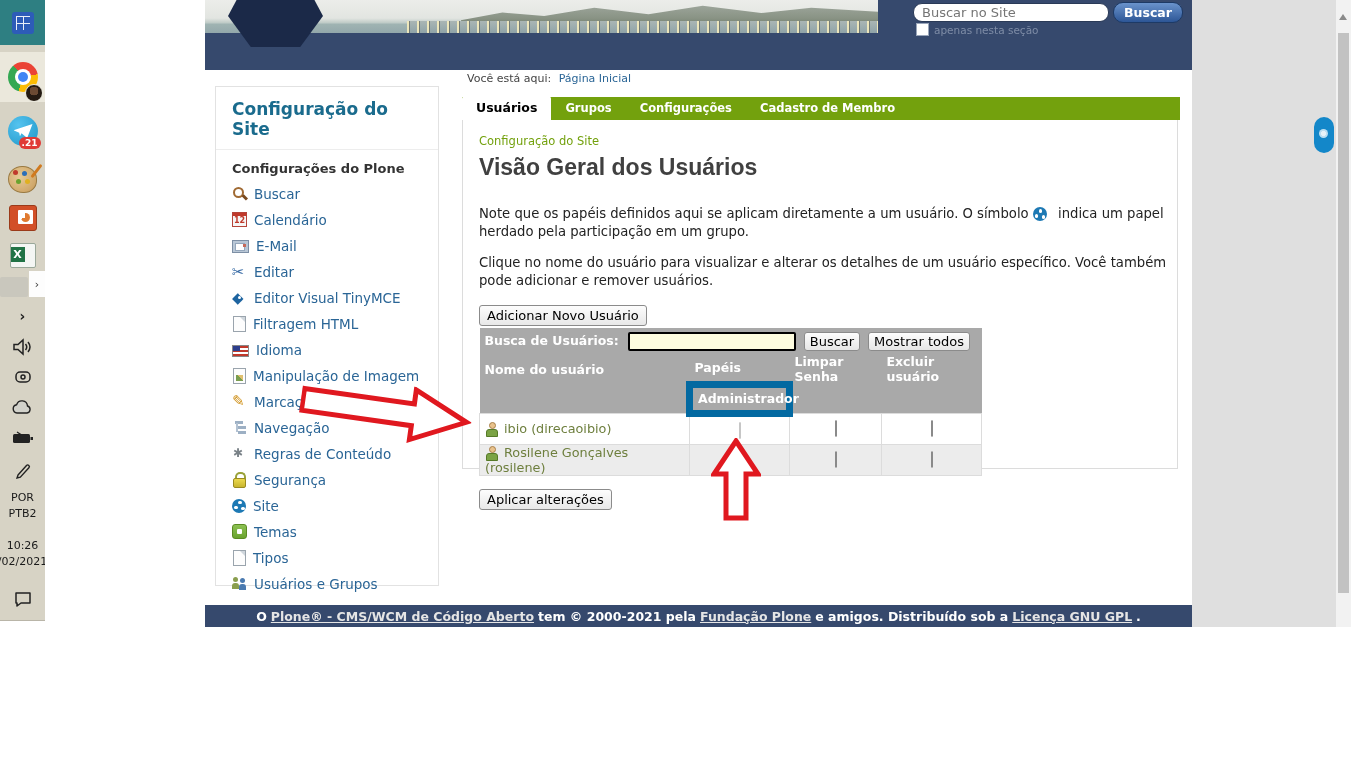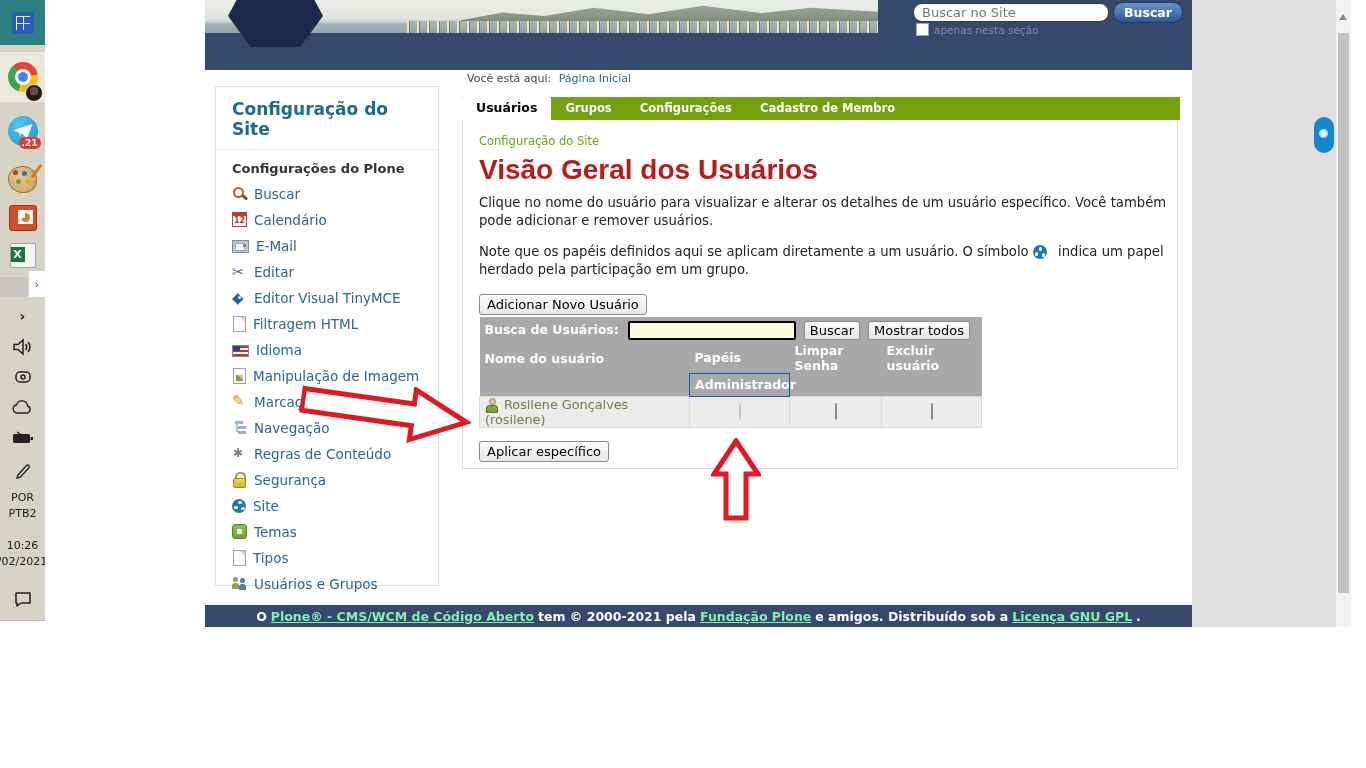--- a/index.html
+++ b/index.html
@@ -127,53 +127,53 @@
      box-shadow:7px 1px 0 #4a7ab0;}
   .i-users::after{content:"";position:absolute;left:0;top:7px;width:7px;height:6px;border-radius:3px 3px 0 0;background:#8a9e4e;
      box-shadow:7px 1px 0 #4a7ab0;}
   
   .tabbar{position:absolute;left:417px;top:97px;width:718px;height:23px;background:#73a10d;display:flex;align-items:flex-end;}
   .tab{line-height:23px;padding:0 14px;font-size:11.5px;font-weight:bold;color:#fff;cursor:pointer;white-space:nowrap;}
   .tab.active{background:#fff;color:#000;font-size:12.5px;border-radius:3px 3px 0 0;height:24px;line-height:24px;margin-top:-1px;}
   .content-box{position:absolute;left:417px;top:120px;width:716px;height:349px;background:#fff;
      border:1px solid #dcdcdc;border-top:none;padding:13px 0 0 16px;box-sizing:border-box;}
   .parent-link{font-size:11.5px;color:#73a10d;text-decoration:none;}
-  h1.page-title{font-size:28px;margin:6px 0 8px;color:#b91c1c;font-family:"Liberation Sans",sans-serif;}
+  h1.page-title{font-size:23px;margin:6px 0 24px;color:#404040;font-family:"Liberation Sans",sans-serif;}
   .para{width:702px;font-size:13.2px;line-height:17.5px;margin:0 0 14px;color:#222;}
   .inline-ico{display:inline-block;vertical-align:-3px;}
   .btn{display:inline-block;background:linear-gradient(#fdfdfd,#e8e8e8);border:1px solid #8b8b8b;border-radius:3px;
      font-size:13px;font-family:inherit;color:#000;padding:2px 7px;cursor:pointer;}
   .add-btn{margin:2px 0 1px;}
   .apply-btn{margin-top:13px;}
   
   table.users{border-collapse:collapse;margin-top:1px;table-layout:fixed;width:502px;}
   table.users col.c1{width:210px;} table.users col.c2{width:100px;}
   table.users col.c3{width:92px;} table.users col.c4{width:100px;}
   table.users th,table.users td{font-size:12.5px;padding:0 5px;}
   .hdr-cell{background:#a9a9a9;color:#fff;font-weight:bold;text-align:left;height:22px;}
   .search-row td{background:#a9a9a9;height:26px;}
   .search-row .lbl{color:#fff;font-weight:bold;margin-right:5px;}
   .u-search{width:160px;height:13px;background:#fdfcdf;border:2px solid #000;border-radius:2px;outline:none;
      font-family:inherit;vertical-align:middle;}
   .tbtn{background:linear-gradient(#fdfdfd,#e6e6e6);border:1px solid #8b8b8b;border-radius:3px;font-size:13px;
      font-family:inherit;padding:1px 5px;margin-left:4px;cursor:pointer;vertical-align:middle;}
-  .sub-hdr{background:#a9a9a9;border:1px solid #0369a1;}
+  .sub-hdr{background:#a9a9a9;border:7px solid #0369a1;}
   table.users tbody td{border:1px solid #dcdcdc;height:27px;}
   tr.row-even td{background:#fff;} tr.row-odd td{background:#ececec;}
   .user-link{color:#6e7f3e;text-decoration:none;font-size:12.8px;}
   .person{display:inline-block;width:13px;height:13px;position:relative;margin-right:6px;vertical-align:-2px;}
   .person::before{content:"";position:absolute;left:4px;top:0;width:5px;height:5px;border-radius:50%;background:#e9c28c;border:1px solid #a8804a;}
   .person::after{content:"";position:absolute;left:1px;top:7px;width:10px;height:6px;border-radius:3px 3px 0 0;background:#7ba345;border:1px solid #567a28;}
   .cb{width:13px;height:13px;border:1px solid #8a8a8a;background:#fff;border-radius:2px;margin:0 auto;}
   .cb.disabled{border-color:#c6c6c6;background:#f4f4f4;}
   .center{text-align:center;}
   
   .footer{position:absolute;left:160px;top:605px;width:987px;height:22px;background:#36496d;display:flex;
      align-items:center;justify-content:center;font-size:12.5px;font-weight:bold;color:#fff;gap:4px;white-space:nowrap;}
-  .footer a{color:#86efac;text-decoration:underline;}
+  .footer a{color:#e5e5e5;text-decoration:underline;}
   
   .desktop-right{position:absolute;left:1192px;top:0;width:144px;height:627px;background:#dfdfdf;}
   .a11y{position:absolute;left:1314px;top:117px;width:20px;height:36px;background:#1387c9;border-radius:10px;z-index:6;}
   .a11y::before{content:"";position:absolute;left:5px;top:12px;width:9px;height:9px;border-radius:50%;
      background:radial-gradient(circle,#fff 0 35%,transparent 40%),conic-gradient(#cfe9f7 0 100%);opacity:.9;}
   .scrollbar{position:absolute;left:1336px;top:0;width:15px;height:627px;background:#f2f2f2;}
   .scroll-thumb{position:absolute;left:2px;top:33px;width:11px;height:560px;background:#c2c2c2;}
   .scroll-up{position:absolute;left:3px;top:10px;width:0;height:0;border:4px solid transparent;border-bottom:6px solid #8a8a8a;}
   
   .anno{position:absolute;z-index:60;pointer-events:none;}
@@ -352,24 +352,24 @@
     <div class="tab active">Usuários</div>
     <div class="tab">Grupos</div>
     <div class="tab">Configurações</div>
     <div class="tab">Cadastro de Membro</div>
   </div>
 
   <div class="content-box">
     <a href="#" class="parent-link">Configuração do Site</a>
     <h1 class="page-title">Visão Geral dos Usuários</h1>
 
-    <p class="para">Clique no nome do usuário para visualizar e alterar os detalhes de um usuário específico. Você também pode adicionar e remover usuários.</p>
     <p class="para"><span>Note que os papéis definidos aqui se aplicam diretamente a um usuário. O símbolo</span>
       <span class="sico i-plone inline-ico"></span>
       <span>indica um papel herdado pela participação em um grupo.</span></p>
+    <p class="para">Clique no nome do usuário para visualizar e alterar os detalhes de um usuário específico. Você também pode adicionar e remover usuários.</p>
 
     <button class="btn add-btn">Adicionar Novo Usuário</button>
 
     <table class="users">
       <colgroup>
           <col class="c1">
           <col class="c2">
           <col class="c3">
           <col class="c4">
         </colgroup>
@@ -389,30 +389,36 @@
           <th class="hdr-cell">Excluir usuário</th>
         </tr>
         <tr>
           <th class="hdr-cell"></th>
           <th class="hdr-cell sub-hdr">Administrador</th>
           <th class="hdr-cell"></th>
           <th class="hdr-cell"></th>
         </tr>
       </thead>
       <tbody>
+        <tr class="row-even">
+          <td><span class="person"></span><a href="#" class="user-link">ibio (direcaoibio)</a></td>
+          <td class="center"><span class="cb disabled"></span></td>
+          <td class="center"><span class="cb"></span></td>
+          <td class="center"><span class="cb"></span></td>
+        </tr>
         <tr class="row-odd">
           <td><span class="person"></span><a href="#" class="user-link">Rosilene Gonçalves (rosilene)</a></td>
           <td class="center"><span class="cb disabled"></span></td>
           <td class="center"><span class="cb"></span></td>
           <td class="center"><span class="cb"></span></td>
         </tr>
       </tbody>
     </table>
 
-    <button class="btn apply-btn">Aplicar específico</button>
+    <button class="btn apply-btn">Aplicar alterações</button>
   </div>
 
   <div class="footer">
     <span>O</span>
     <a href="#">Plone® - CMS/WCM de Código Aberto</a>
     <span>tem © 2000-2021 pela</span>
     <a href="#">Fundação Plone</a>
     <span>e amigos. Distribuído sob a</span>
     <a href="#">Licença GNU GPL</a>
     <span>.</span>

